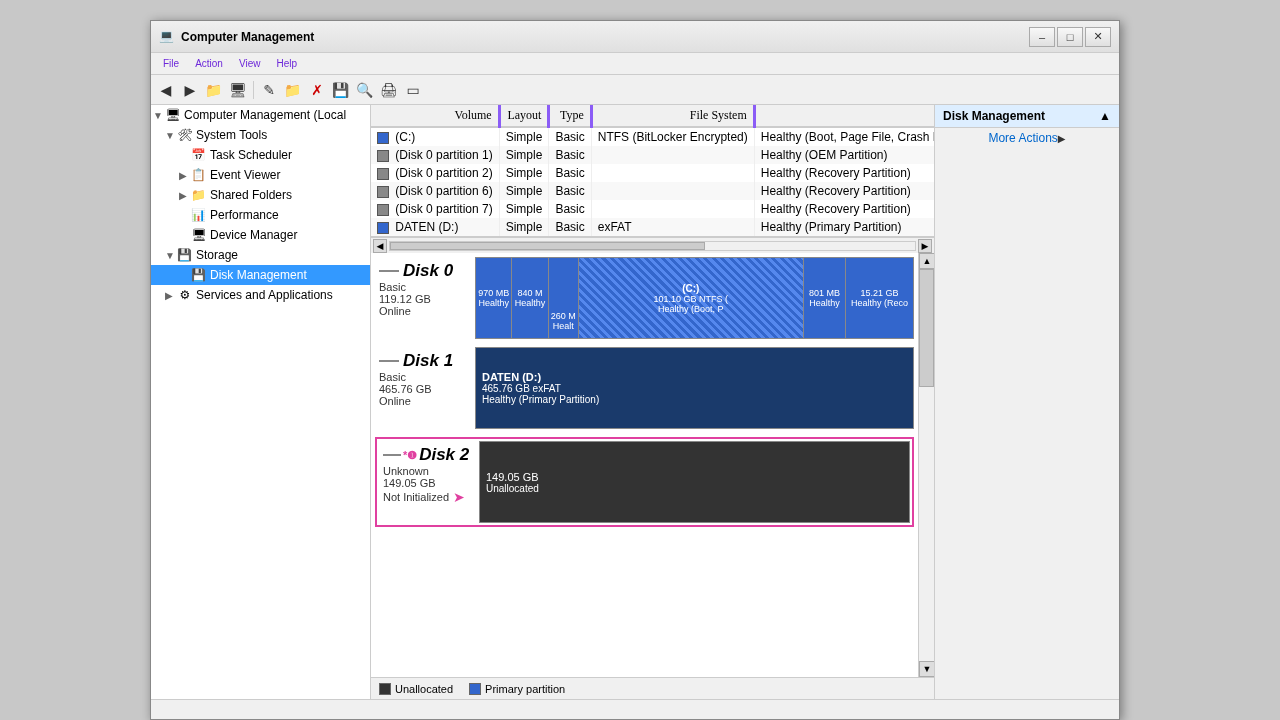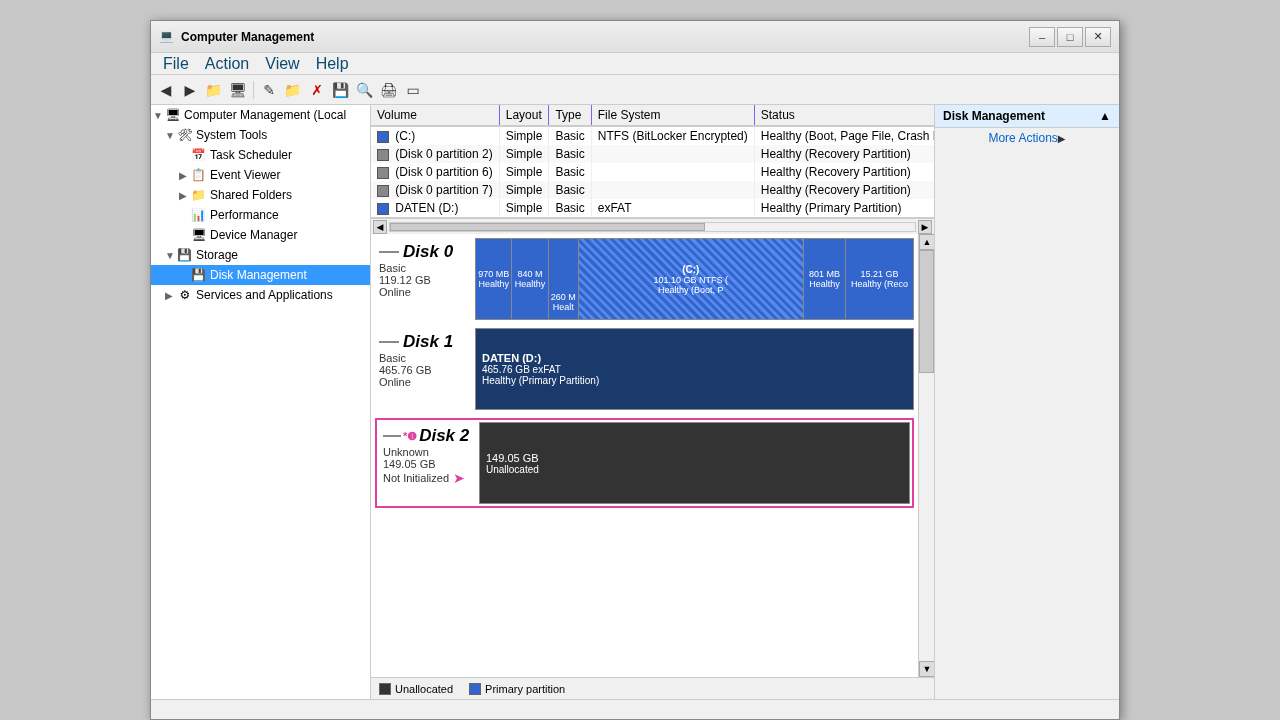--- a/index.html
+++ b/index.html
@@ -9,21 +9,21 @@
     
     
     .title-bar { background: linear-gradient(to bottom, #f0f0f0, #e0e0e0); height: 32px; display: flex; align-items: center; padding: 0 8px; border-bottom: 1px solid #ccc; user-select: none; }
     .title-bar-icon { width: 16px; height: 16px; margin-right: 6px; }
     .title-bar-text { flex: 1; font-size: 12px; font-weight: 600; color: #000; }
     .title-bar-buttons { display: flex; gap: 2px; }
     .title-btn { width: 26px; height: 20px; border: 1px solid #aaa; background: linear-gradient(to bottom, #f8f8f8, #e0e0e0); cursor: pointer; display: flex; align-items: center; justify-content: center; font-size: 11px; color: #333; }
     
     
     .menu-bar { height: 22px; display: flex; align-items: center; padding: 0 4px; background: #f0f0f0; border-bottom: 1px solid #ccc; }
-    .menu-item { padding: 2px 8px; cursor: pointer; font-size: 16px; color: #0c4a6e; }
+    .menu-item { padding: 2px 8px; cursor: pointer; font-size: 10px; color: #6d28d9; }
     
     
     .toolbar { height: 30px; display: flex; align-items: center; padding: 0 4px; background: #f0f0f0; border-bottom: 1px solid #ccc; gap: 2px; }
     .tb-btn { width: 22px; height: 22px; border: 1px solid transparent; background: transparent; cursor: pointer; display: flex; align-items: center; justify-content: center; font-size: 14px; color: #333; }
     .tb-sep { width: 1px; height: 18px; background: #ccc; margin: 0 2px; }
     
     
     .main-content { display: flex; flex: 1; overflow: hidden; }
     
     
@@ -34,21 +34,21 @@
     .tree-icon { width: 16px; height: 16px; margin-right: 3px; display: inline-flex; align-items: center; justify-content: center; flex-shrink: 0; }
     .tree-label { font-size: 12px; }
     
     
     .center-panel { flex: 1; display: flex; flex-direction: column; overflow: hidden; background: #fff; }
     
     
     .table-area { flex: 0 0 auto; overflow: auto; border-bottom: 1px solid #ccc; max-height: 250px; }
     table { width: 100%; border-collapse: collapse; font-size: 12px; }
     thead tr { background: #f0f0f0; }
-    th { padding: 3px 6px; text-align: left; border-right: 1px solid #8b5cf6; border-bottom: 2px solid #ccc; font-weight: normal; white-space: nowrap; font-size: 12px; cursor: pointer; user-select: none; }
+    th { padding: 3px 6px; text-align: right; border-right: 3px solid #8b5cf6; border-bottom: 2px solid #ccc; font-weight: normal; white-space: nowrap; font-size: 12px; cursor: pointer; user-select: none; font-family: Liberation Serif, serif; }
     td { padding: 2px 6px; border-right: 1px solid #eee; white-space: nowrap; font-size: 12px; }
     tr:nth-child(even) { background: #f8f8f8; }
     
     
     .h-scroll-area { height: 16px; background: #f0f0f0; border-top: 1px solid #ccc; display: flex; align-items: center; padding: 0 2px; }
     .h-scroll-btn { width: 14px; height: 14px; background: #ddd; border: 1px solid #aaa; display: flex; align-items: center; justify-content: center; font-size: 9px; cursor: pointer; flex-shrink: 0; }
     .h-scroll-track { flex: 1; height: 10px; background: #f0f0f0; margin: 0 2px; border: 1px solid #ccc; position: relative; }
     .h-scroll-thumb { position: absolute; left: 0; top: 0; height: 100%; width: 60%; background: #ccc; border: 1px solid #aaa; }
     
     
@@ -211,20 +211,30 @@
 
           <tr>
       <td>
         <span style="display:inline-block;width:12px;height:12px;background:#3366cc;vertical-align:middle;margin-right:3px;border:1px solid #555;"></span>
         (C:)
       </td>
       <td>Simple</td>
       <td>Basic</td>
       <td>NTFS (BitLocker Encrypted)</td>
       <td>Healthy (Boot, Page File, Crash Dump, Prim</td>
+    </tr>
+              <tr>
+      <td>
+        <span style="display:inline-block;width:12px;height:12px;background:#888;vertical-align:middle;margin-right:3px;border:1px solid #555;"></span>
+        (Disk 0 partition 1)
+      </td>
+      <td>Simple</td>
+      <td>Basic</td>
+      <td></td>
+      <td>Healthy (OEM Partition)</td>
     </tr>
               <tr>
       <td>
         <span style="display:inline-block;width:12px;height:12px;background:#888;vertical-align:middle;margin-right:3px;border:1px solid #555;"></span>
         (Disk 0 partition 2)
       </td>
       <td>Simple</td>
       <td>Basic</td>
       <td></td>
       <td>Healthy (Recovery Partition)</td>

